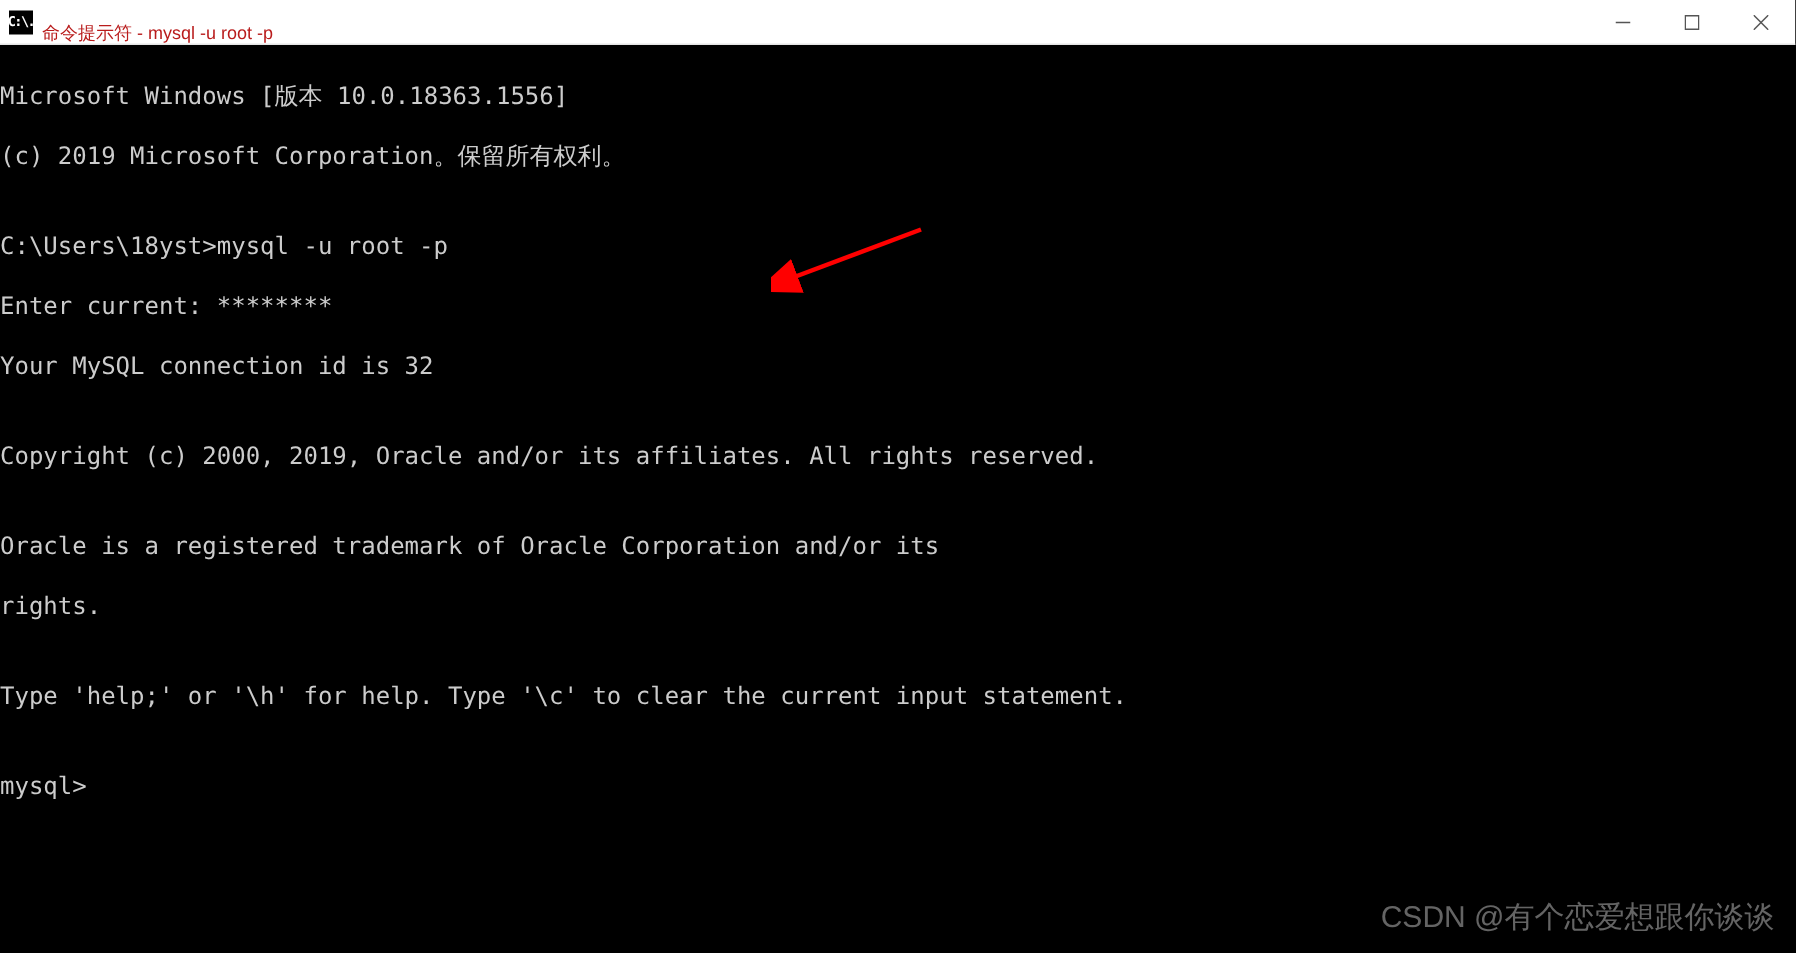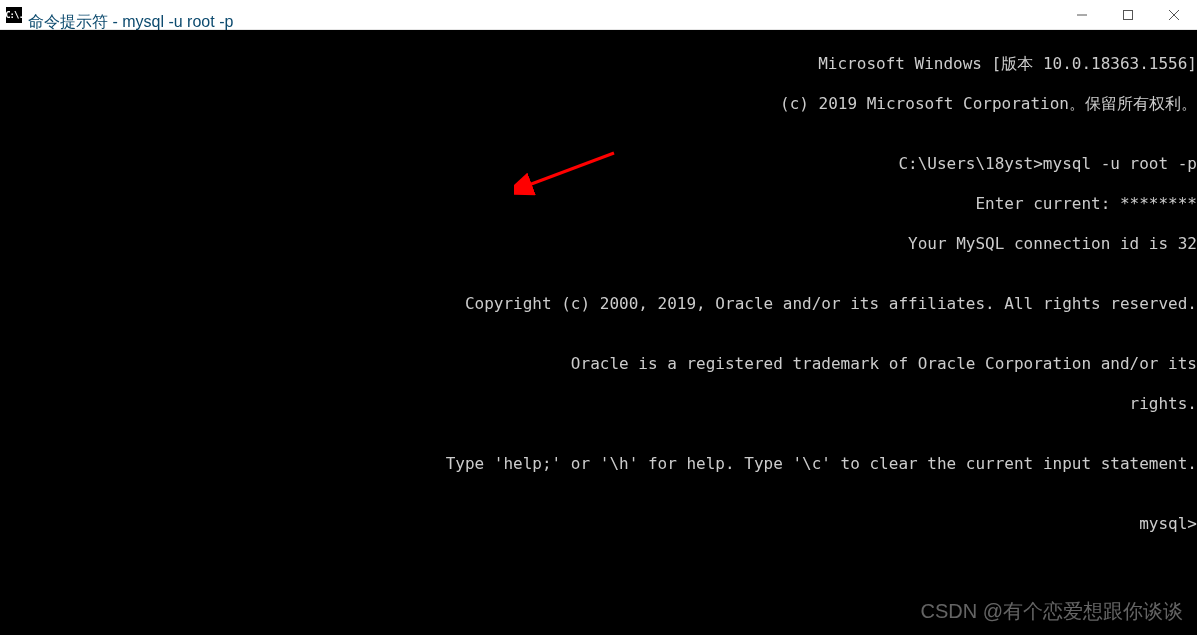--- a/index.html
+++ b/index.html
@@ -36,22 +36,22 @@
       display: flex;
       align-items: center;
       justify-content: center;
       font-size: 9px;
       color: #fff;
       font-family: "Consolas", monospace;
       font-weight: bold;
       letter-spacing: -1px;
     }
     .title-text {
-      font-size: 16px;
-      color: #0c4a6e;
+      font-size: 12px;
+      color: #b91c1c;
       font-family: "Microsoft YaHei", sans-serif;
       margin-top: 16px;
     }
     .window-controls {
       display: flex;
       height: 100%;
     }
     .win-btn {
       width: 46px;
       height: 100%;
@@ -66,21 +66,20 @@
     .terminal {
       padding: 4px 0 0 0;
       color: #cccccc;
       font-size: 16px;
       line-height: 20px;
       white-space: pre;
       font-family: "NSimSun", "SimSun", "Consolas", monospace;
     }
     .terminal-line {
       white-space: pre;
-      text-align: right;
     }
     .arrow-annotation {
       position: absolute;
       left: 514px;
       top: 148px;
       pointer-events: none;
     }
     .watermark {
       position: absolute;
       right: 14px;

